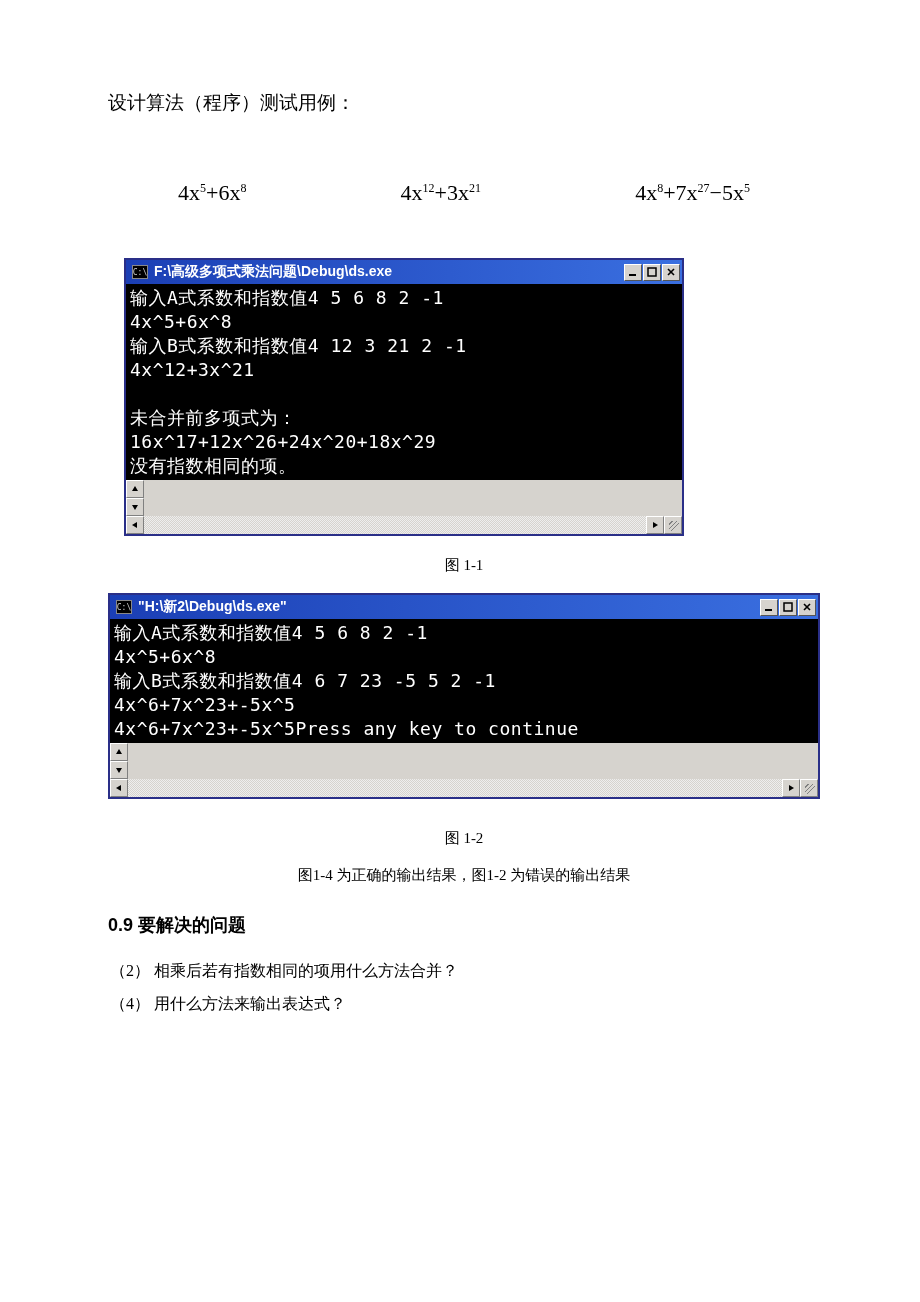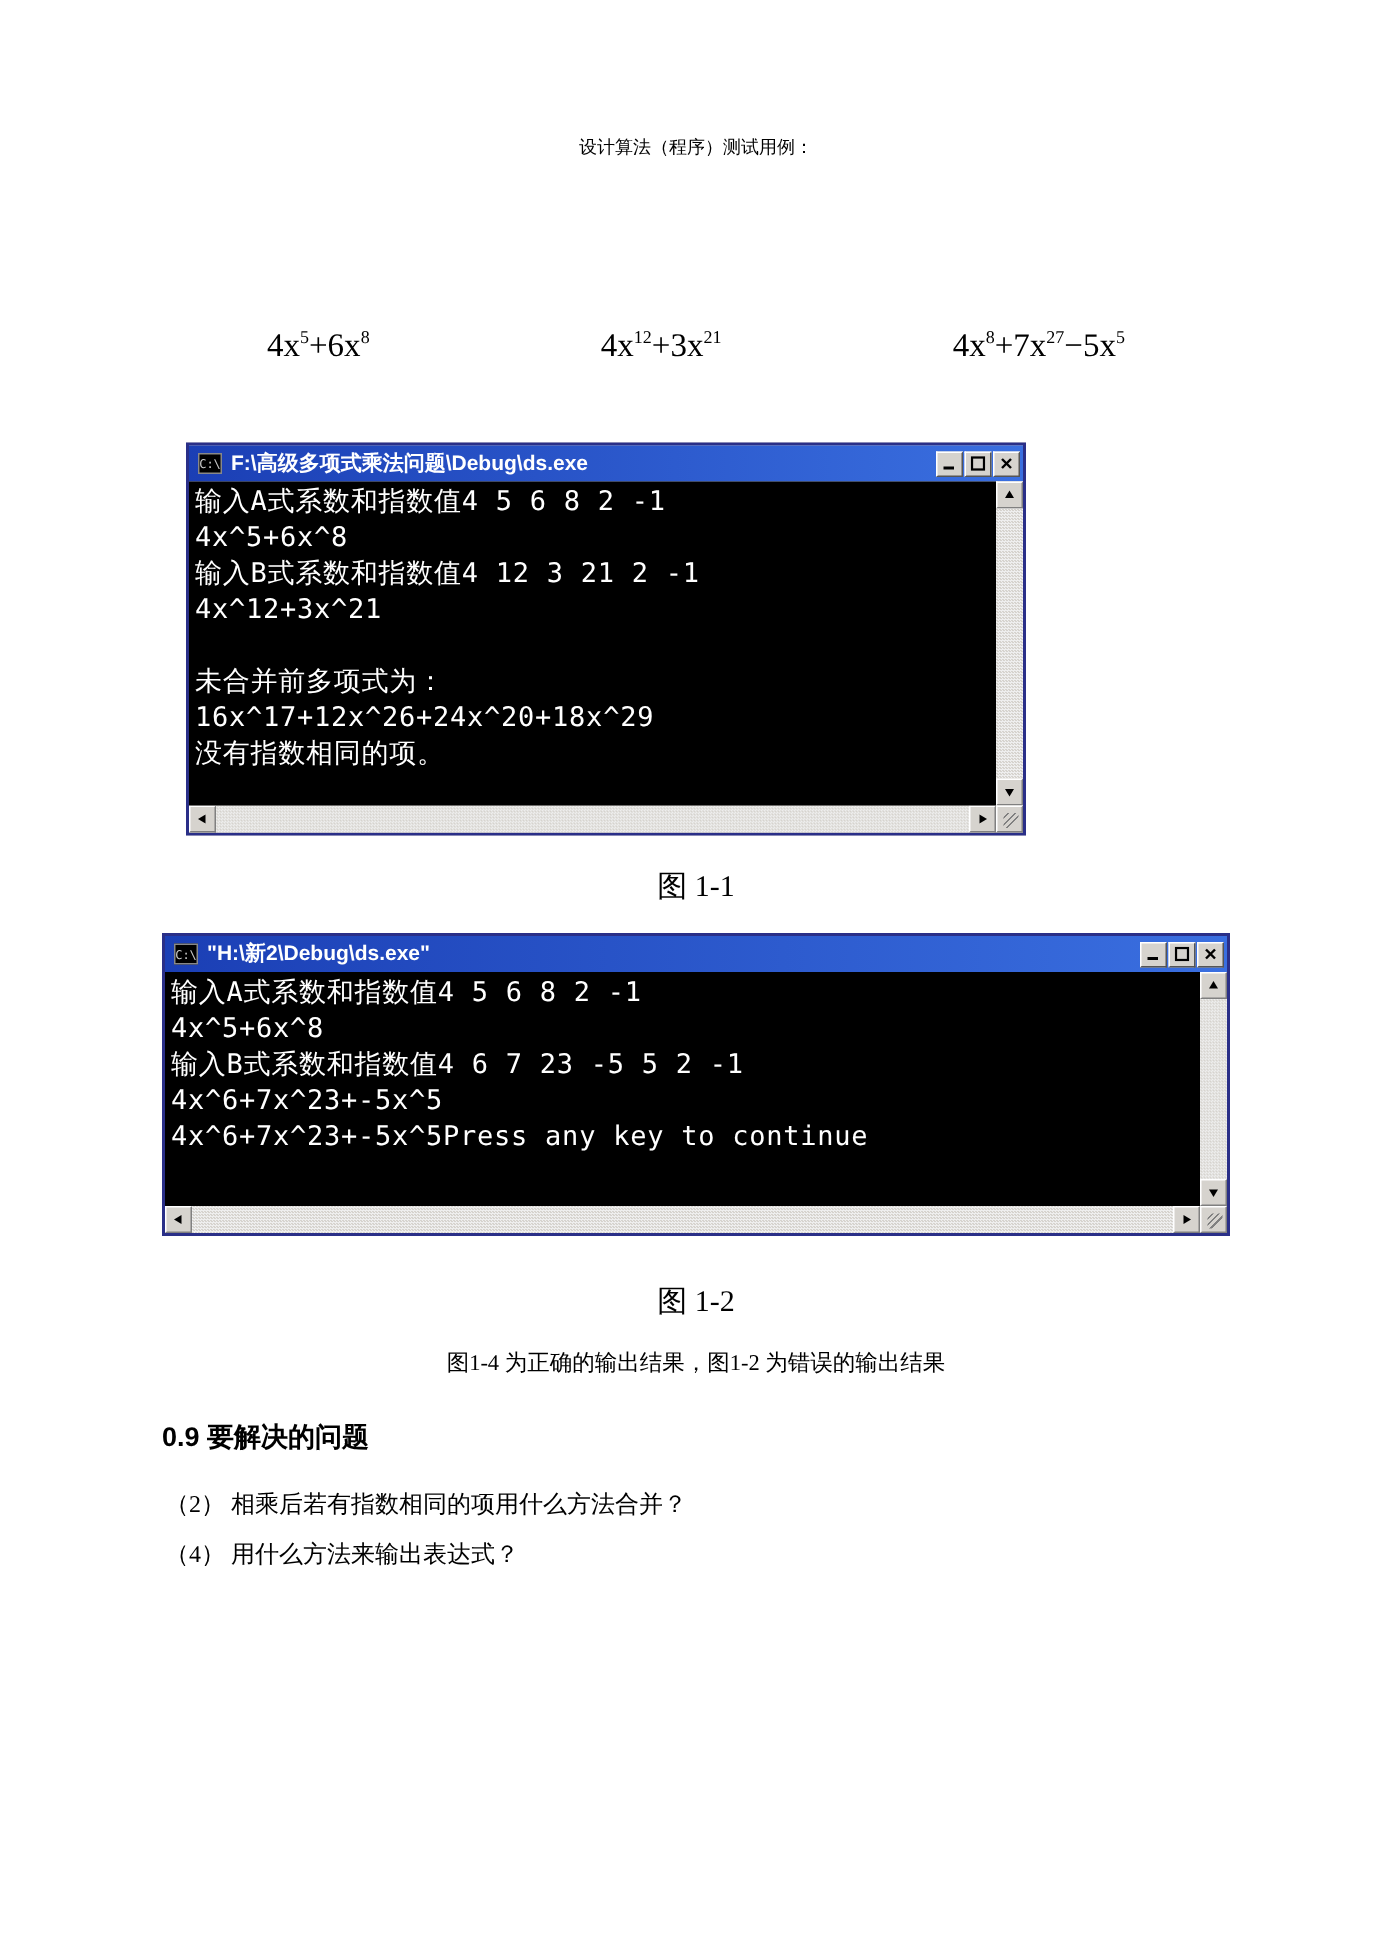--- a/index.html
+++ b/index.html
@@ -5,23 +5,22 @@
     * { box-sizing: border-box; margin: 0; padding: 0; }
     body {
       background: #ffffff;
       font-family: "SimSun", "宋体", serif;
       font-size: 16px;
       color: #000;
       padding: 90px 100px 60px 108px;
       width: 920px;
     }
     .intro-line {
-      margin-bottom: 110px;
-      font-size: 12px;
-      text-align: center;
+      margin-bottom: 64px;
+      font-size: 19px;
     }
     .formulas {
       display: flex;
       justify-content: space-between;
       align-items: baseline;
       padding: 0 70px 0 70px;
       margin-bottom: 52px;
       font-family: "Times New Roman", serif;
       font-weight: normal;
       font-size: 22px;
@@ -92,20 +91,21 @@
       justify-content: center;
       font-family: Arial, sans-serif;
       font-size: 10px;
       font-weight: bold;
       color: #000;
     }
     .winbtn svg { display: block; }
     .console-body {
       position: relative;
       display: flex;
+      flex-direction: column;
     }
     .console {
       background: #000;
       color: #fff;
       font-family: "SimSun", "NSimSun", monospace;
       font-size: 18px;
       line-height: 24px;
       letter-spacing: 0.5px;
       padding: 2px 4px;
       flex: 1;
@@ -164,21 +164,21 @@
     .grip::after{
       content:"";
       position:absolute;
       right:2px; bottom:2px;
       width:10px; height:10px;
       background:
         linear-gradient(135deg, transparent 0 2px, #808080 2px 3px, transparent 3px 5px, #808080 5px 6px, transparent 6px 8px, #808080 8px 9px, transparent 9px);
     }
     .caption {
       text-align: center;
-      font-size: 20px;
+      font-size: 15px;
       margin-bottom: 18px;
     }
     .caption-note {
       text-align: center;
       font-size: 15px;
       margin-top: 6px;
       margin-bottom: 28px;
     }
     .section-heading {
       font-family: "SimHei","Microsoft YaHei", sans-serif;

